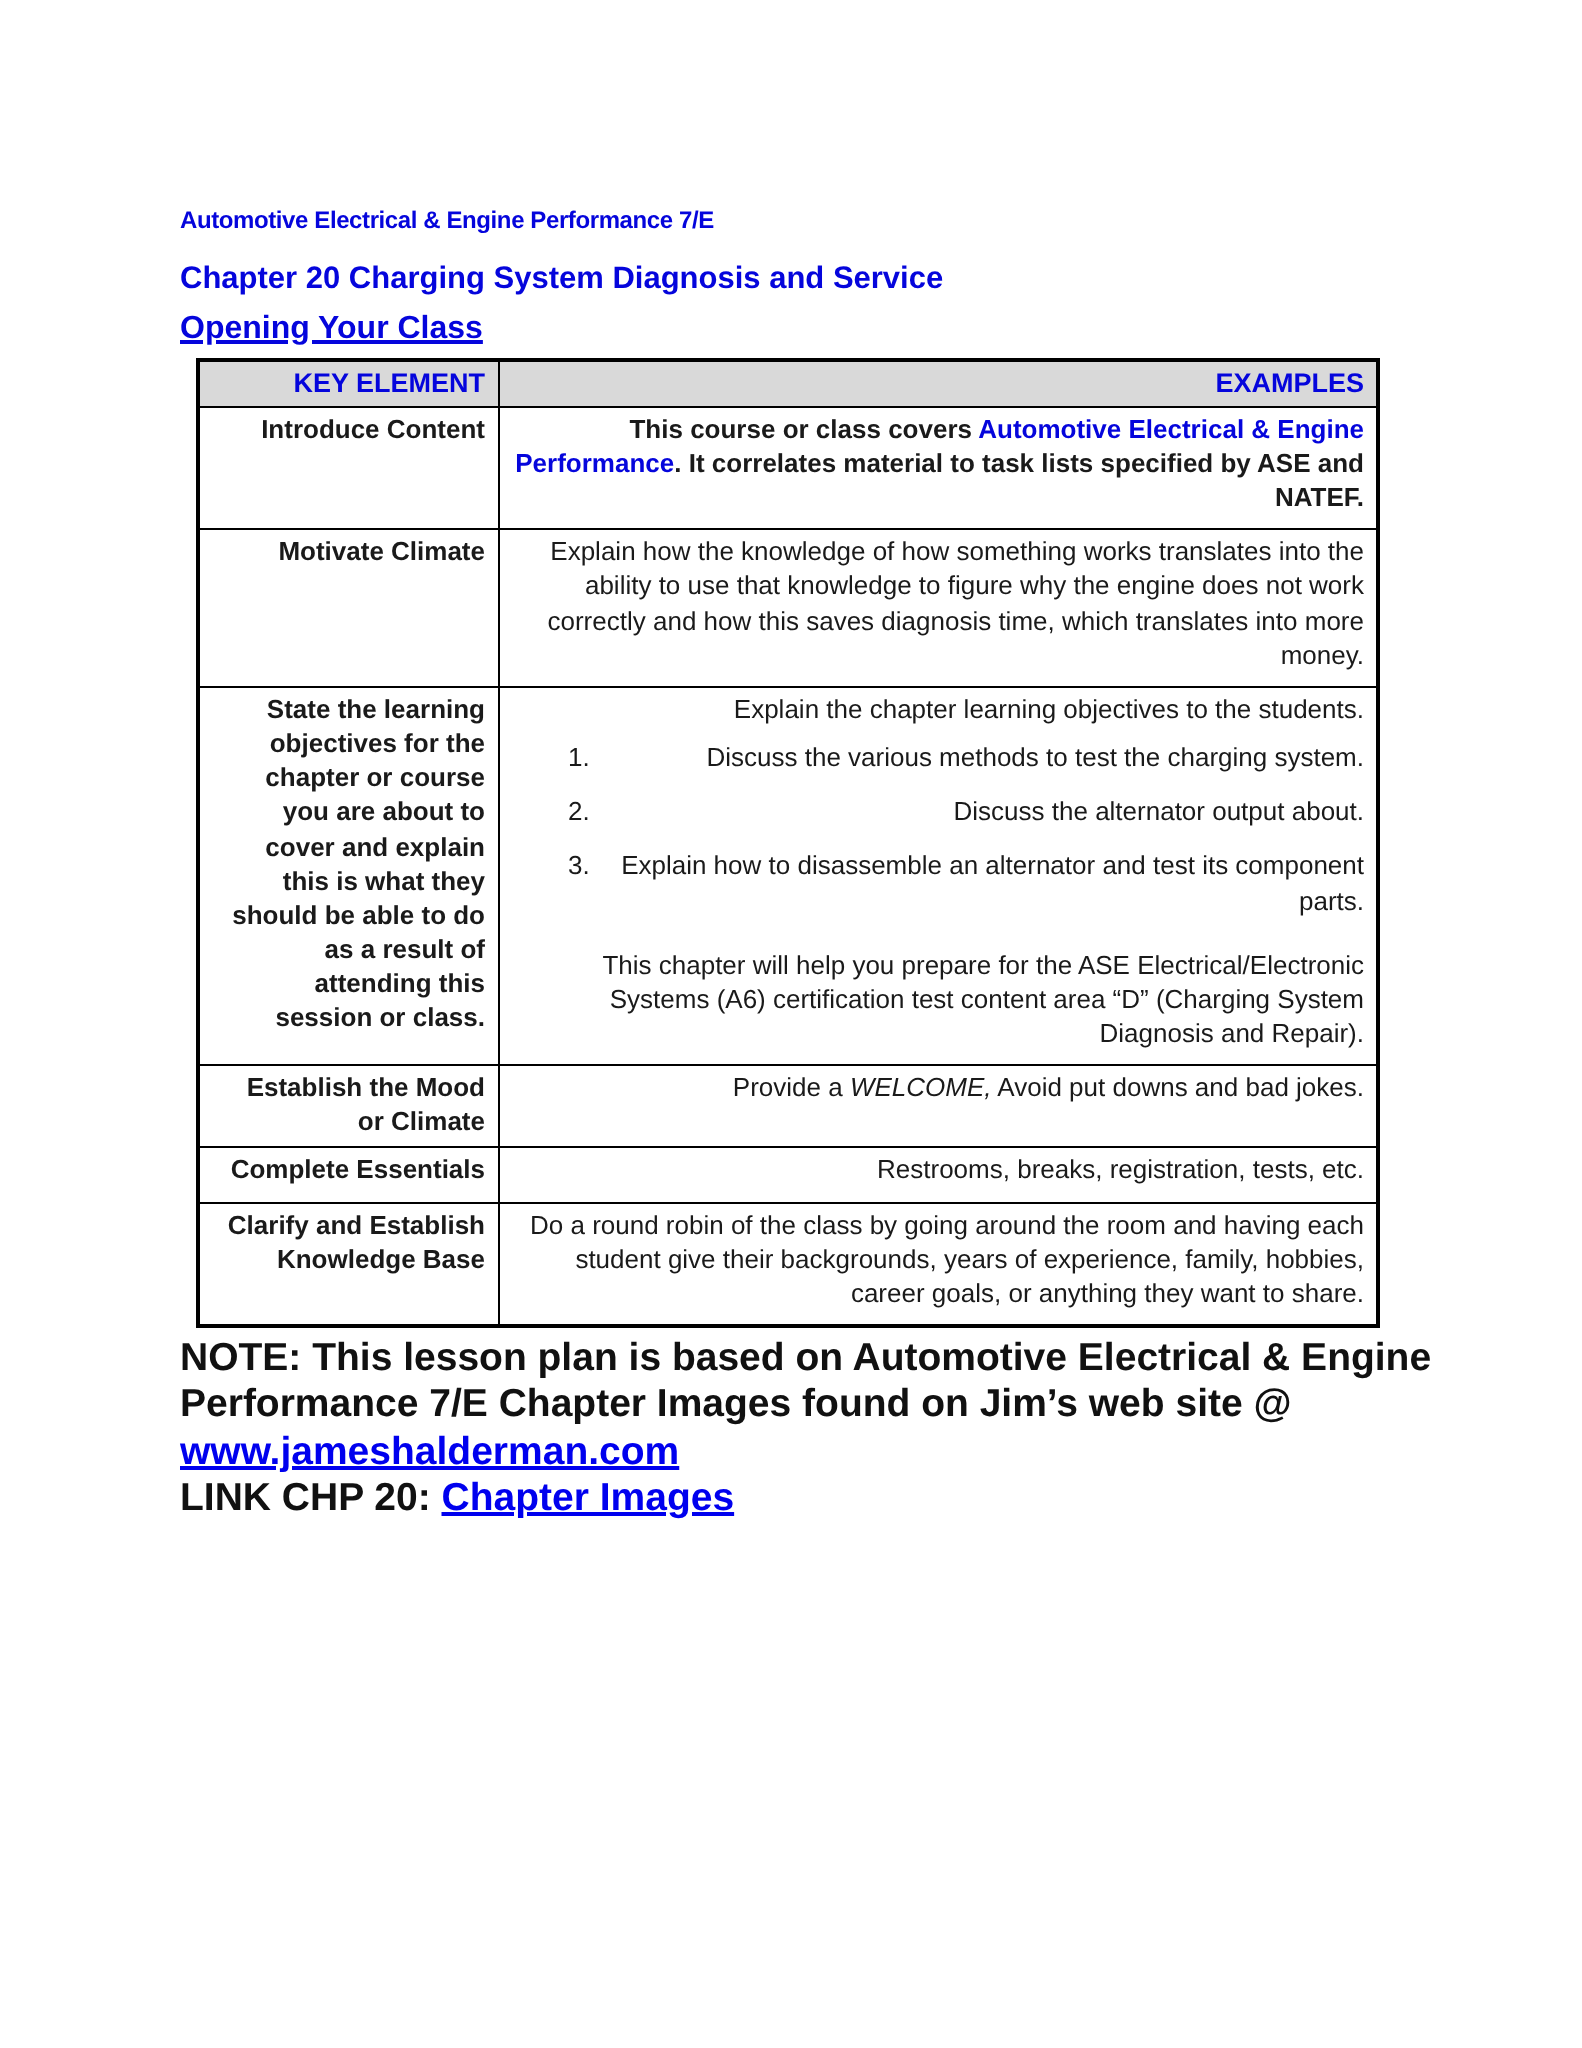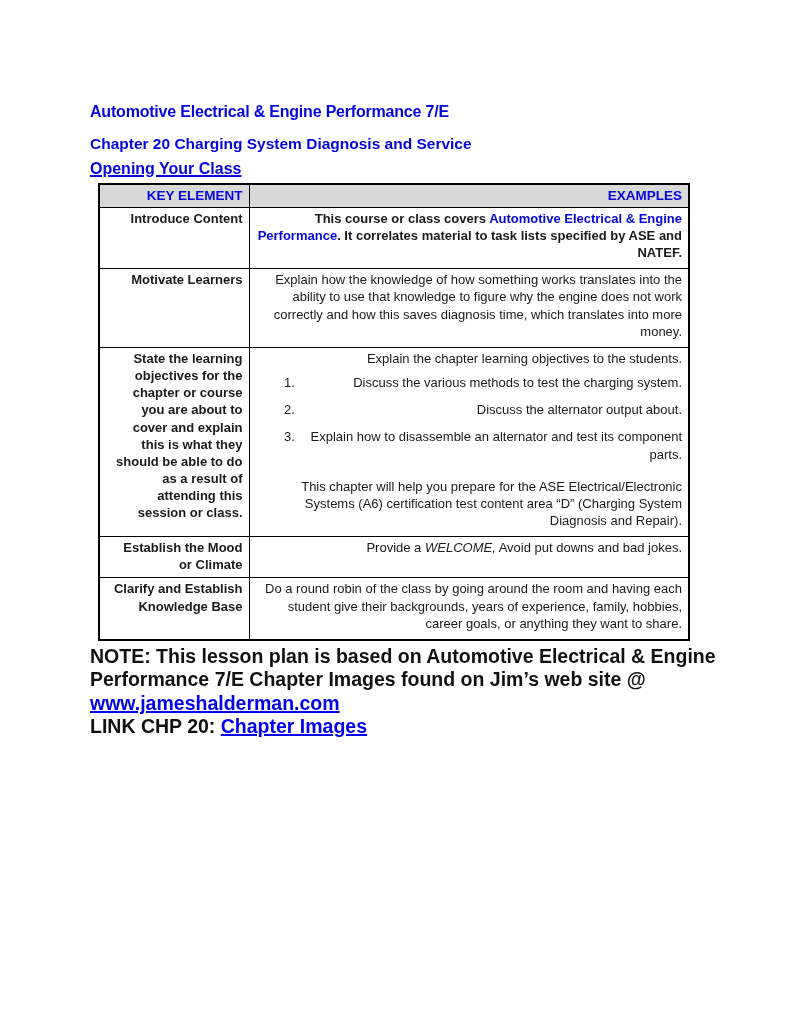--- a/index.html
+++ b/index.html
@@ -10,21 +10,21 @@
     font-family: "Liberation Sans", sans-serif;
     color: var(--text, #1a1a1a);
     position: relative;
     overflow: hidden;
   }
   .page { position: absolute; top: 0; left: 0; width: 791px; height: 1024px; }
   .content { padding: 103px 70px 0 90px; }
 
   .doc-title {
     margin: 0 0 14px 0;
-    font-size: 16px; font-weight: bold;
+    font-size: 12px; font-weight: bold;
     color: var(--accent, #0505dc);
     letter-spacing: -0.2px;
   }
   .doc-subtitle {
     margin: 0 0 7px 0;
     font-size: 15.5px; font-weight: bold;
     color: var(--accent, #0505dc);
   }
   .doc-section {
     margin: 0 0 5px 0;
@@ -102,21 +102,21 @@
         </tr>
       </thead>
       <tbody>
           <tr>
             <td class="key-cell">Introduce Content</td>
             <td class="examples-cell">
               <p class="bold"><span>This course or class covers </span><span class="blue">Automotive Electrical &amp; Engine Performance</span><span>. It correlates material to task lists specified by ASE and NATEF.</span></p>
             </td>
           </tr>
           <tr>
-            <td class="key-cell">Motivate Learners</td>
+            <td class="key-cell">Motivate Climate</td>
             <td class="examples-cell">
               <p><span>Explain how the knowledge of how something works translates into the ability to use that knowledge to figure why the engine does not work correctly and how this saves diagnosis time, which translates into more money.</span></p>
             </td>
           </tr>
           <tr>
             <td class="key-cell">State the learning objectives for the chapter or course you are about to cover and explain this is what they should be able to do as a result of attending this session or class.</td>
             <td class="examples-cell">
               <p><span>Explain the chapter learning objectives to the students.</span></p>
               <ol>
                 <li>Discuss the various methods to test the charging system.</li>
@@ -126,20 +126,26 @@
               <p class="indent"><span>This chapter will help you prepare for the ASE Electrical/Electronic Systems (A6) certification test content area “D” (Charging System Diagnosis and Repair).</span></p>
             </td>
           </tr>
           <tr>
             <td class="key-cell">Establish the Mood or Climate</td>
             <td class="examples-cell">
               <p><span>Provide a </span><span class="italic">WELCOME,</span><span> Avoid put downs and bad jokes.</span></p>
             </td>
           </tr>
           <tr>
+            <td class="key-cell">Complete Essentials</td>
+            <td class="examples-cell">
+              <p><span>Restrooms, breaks, registration, tests, etc.</span></p>
+            </td>
+          </tr>
+          <tr>
             <td class="key-cell">Clarify and Establish Knowledge Base</td>
             <td class="examples-cell">
               <p><span>Do a round robin of the class by going around the room and having each student give their backgrounds, years of experience, family, hobbies, career goals, or anything they want to share.</span></p>
             </td>
           </tr>
         </tbody>
     </table>
 
     <div class="note-block">
       <p><span>NOTE: This lesson plan is based on Automotive Electrical &amp; Engine Performance 7/E Chapter Images found on Jim’s web site @ </span><a>www.jameshalderman.com</a></p>

